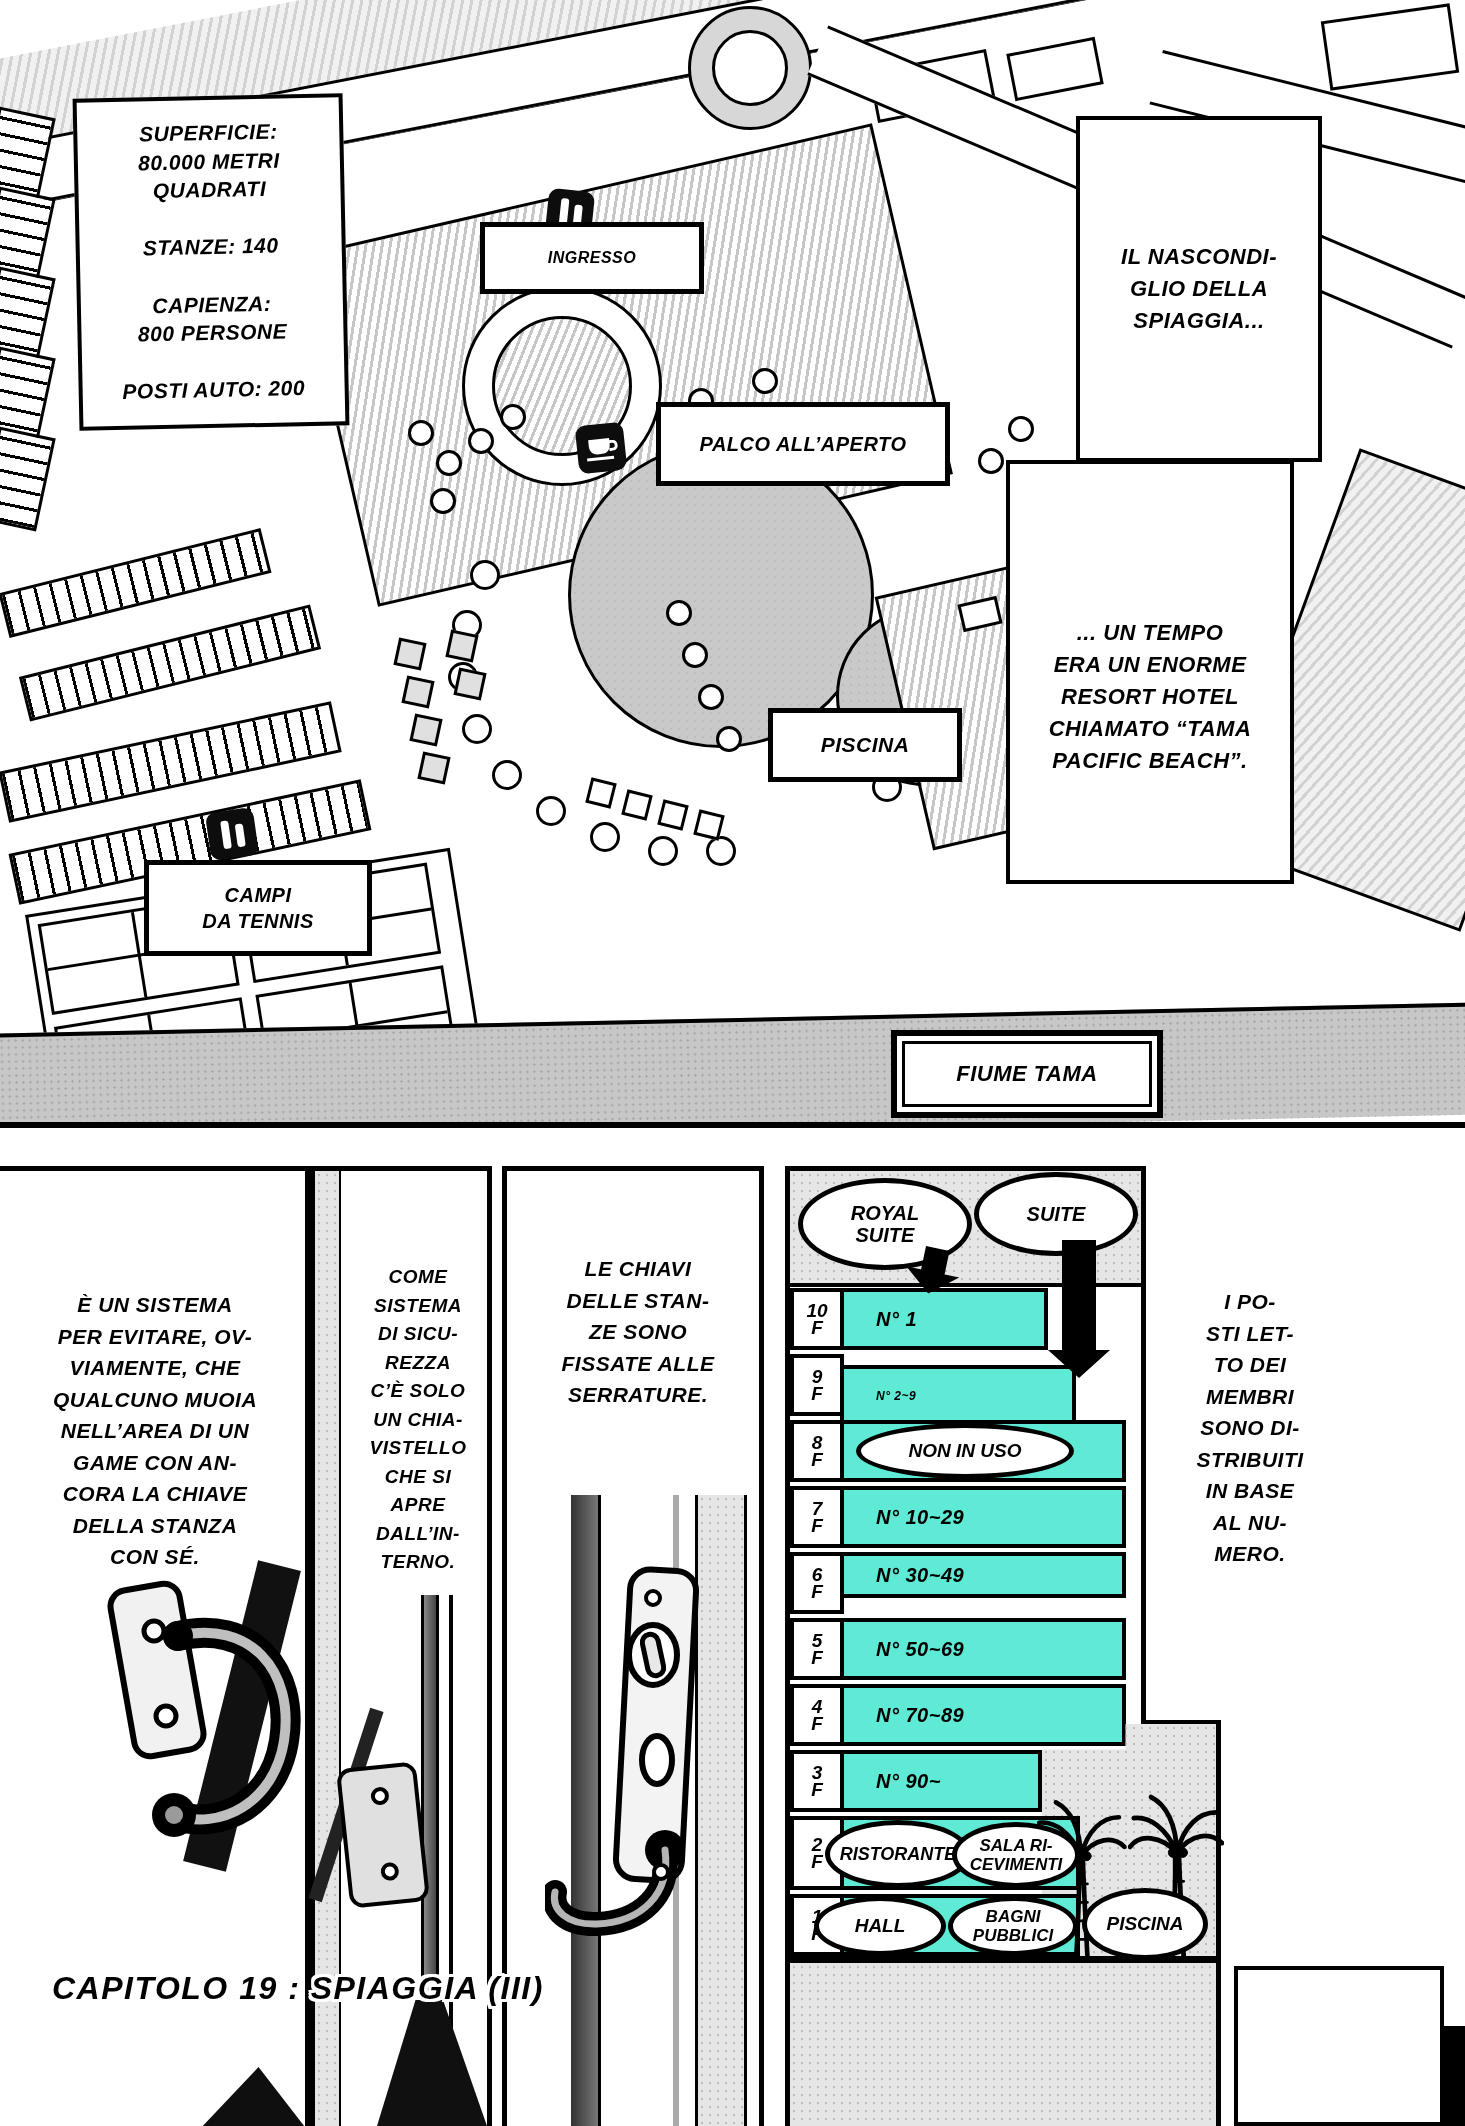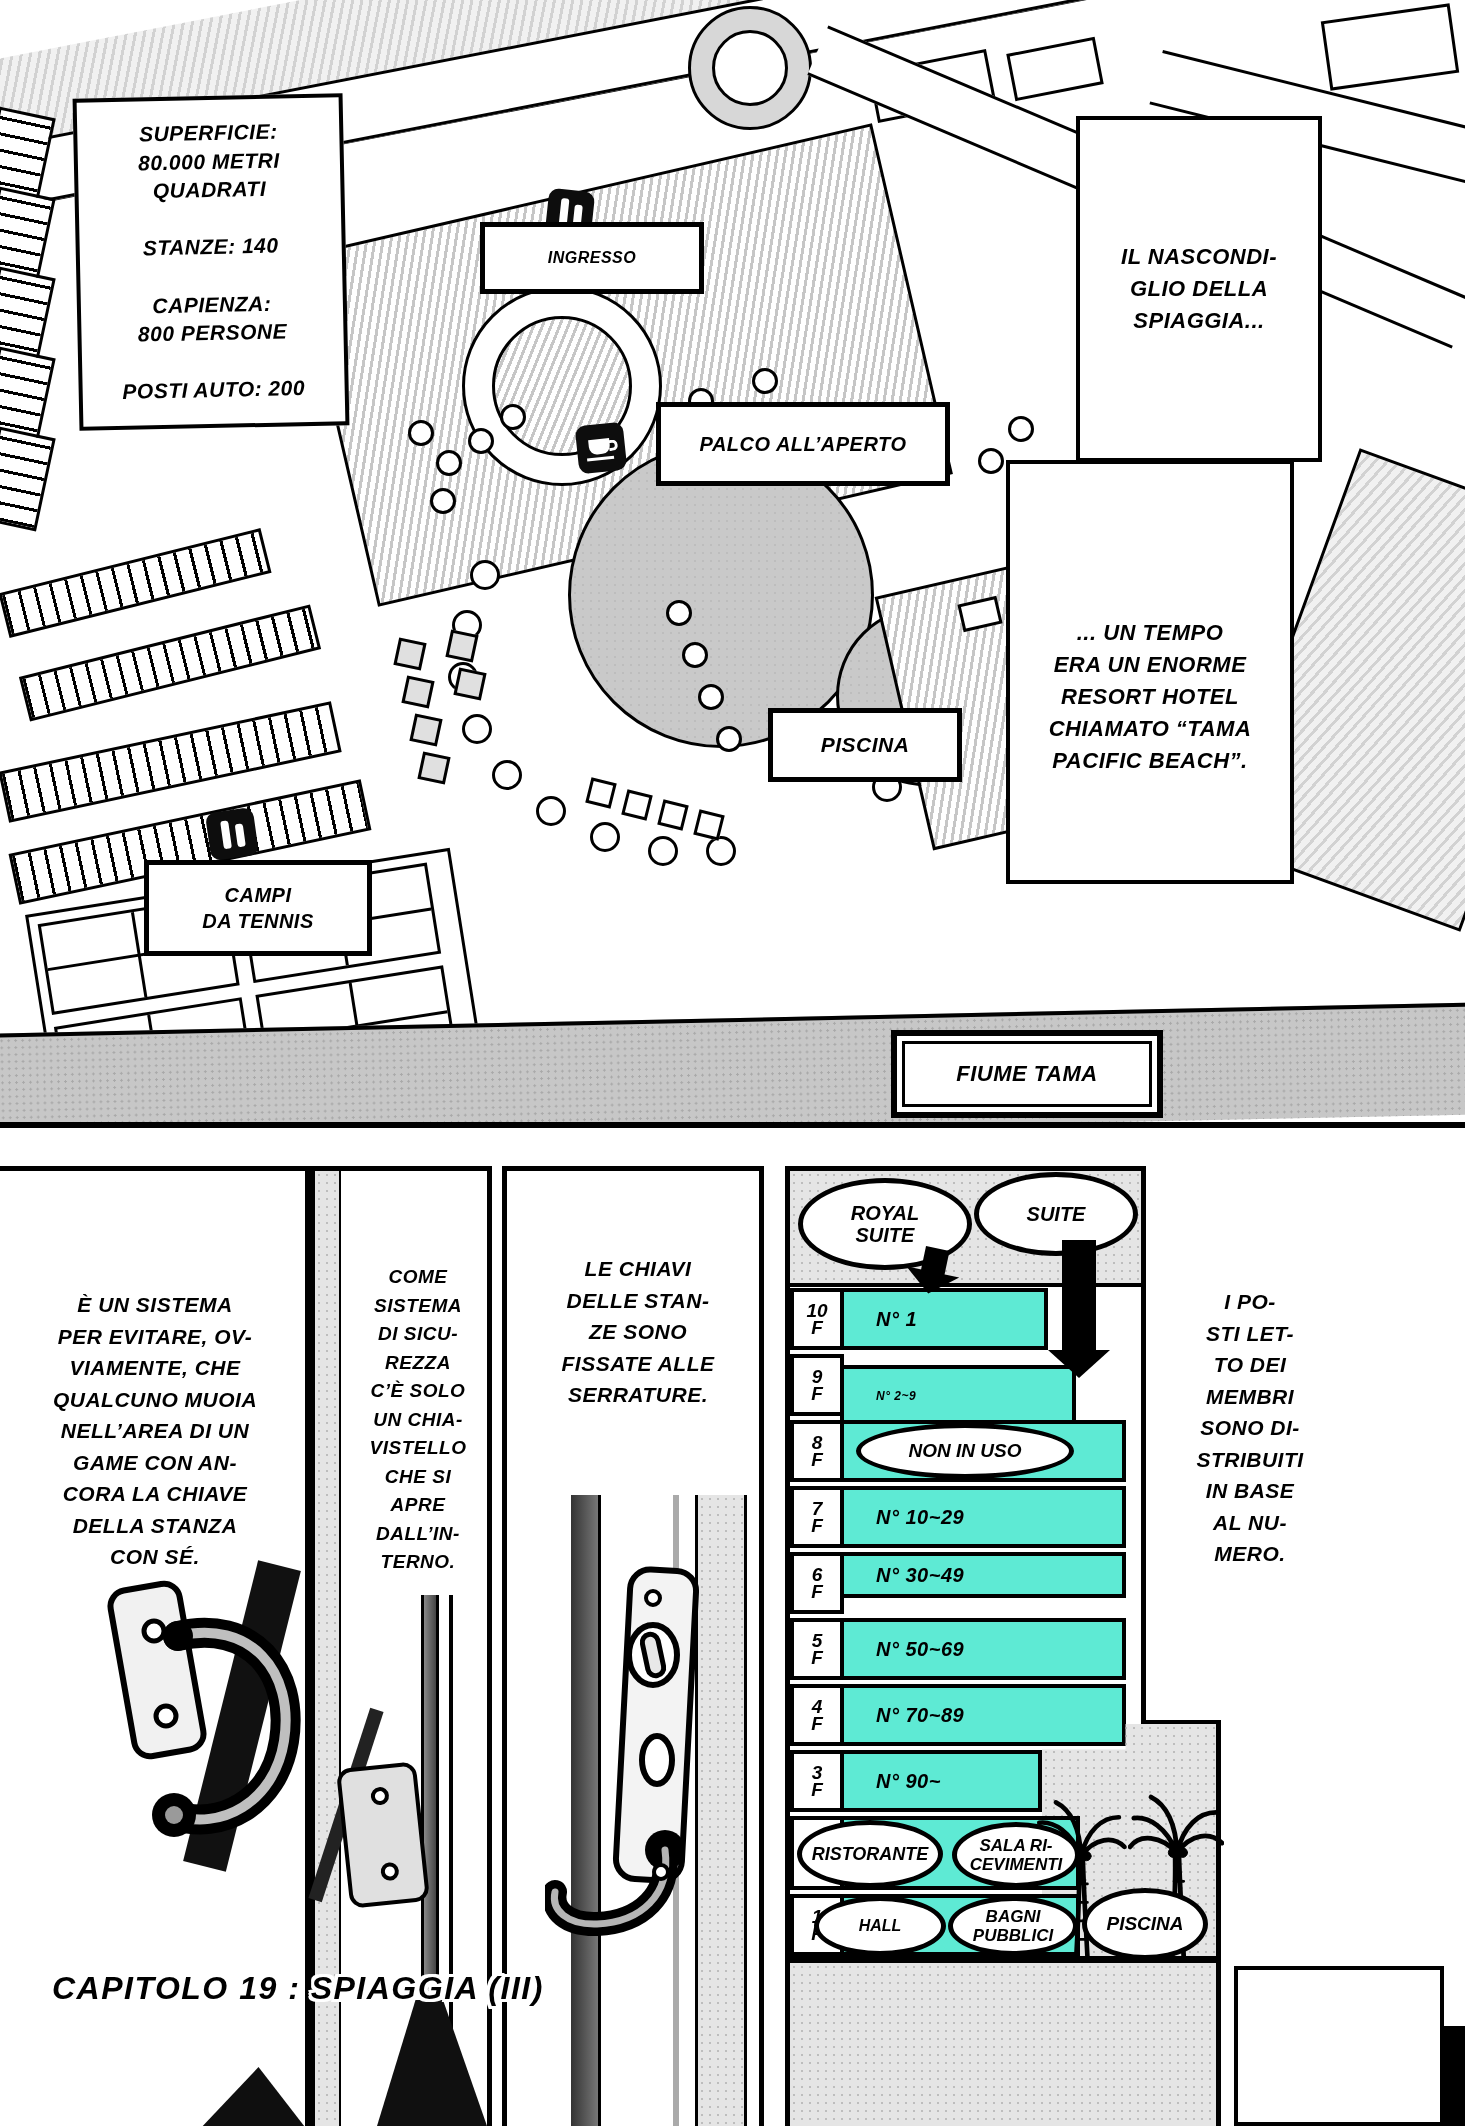--- a/index.html
+++ b/index.html
@@ -306,27 +306,27 @@
       <path d="M46 188 C48 150 50 115 49 80 M58 188 C56 150 54 115 53 80" stroke-width="5"></path>
       <path d="M46 170 h12 M47 150 h11 M48 130 h10 M48 110 h10" stroke-width="3"></path>
       <path d="M51 80 C34 62 12 60 2 74 M51 80 C40 54 22 42 6 44 M51 80 C50 50 40 30 24 22 M51 80 C58 52 74 38 92 38 M51 80 C66 60 86 58 98 70" stroke-width="5"></path>
       <circle cx="47" cy="80" r="5" fill="#000"></circle>
         <circle cx="57" cy="80" r="5" fill="#000"></circle>
     </svg>
 
     <div class="abs flab" style="left:5px;top:650px;width:54px;height:74px">2
 F</div>
     <div class="abs bar" style="left:55px;top:650px;width:240px;height:74px"></div>
-    <div class="abs ell" style="left:12px;top:654px;width:146px;height:68px;font-size:18px;z-index:2">RISTORANTE</div>
+    <div class="abs ell" style="left:40px;top:654px;width:146px;height:68px;font-size:18px;z-index:2">RISTORANTE</div>
     <div class="abs ell" style="left:167px;top:656px;width:128px;height:66px;font-size:17px;z-index:2">SALA RI-
 CEVIMENTI</div>
     <div class="abs flab" style="left:5px;top:728px;width:54px;height:62px">1
 F</div>
     <div class="abs bar" style="left:55px;top:728px;width:240px;height:62px"></div>
-    <div class="abs ell" style="left:29px;top:730px;width:132px;height:60px;font-size:16px;z-index:2">HALL</div>
+    <div class="abs ell" style="left:29px;top:730px;width:132px;height:60px;font-size:19px;z-index:2">HALL</div>
     <div class="abs ell" style="left:163px;top:730px;width:130px;height:60px;font-size:17px;z-index:2">BAGNI
 PUBBLICI</div>
     <div class="abs ell" style="left:297px;top:722px;width:126px;height:72px;font-size:19px;z-index:3">PISCINA</div>
 
     <div class="abs" style="left:5px;top:790px;width:426px;height:7px;background:#000"></div>
     <div class="abs speck" style="left:5px;top:797px;width:426px;height:163px"></div>
   </div>
 
   <div class="abs comic" style="left:1152px;top:1286px;width:196px;font-size:21px;line-height:1.5">I PO-
 STI LET-

